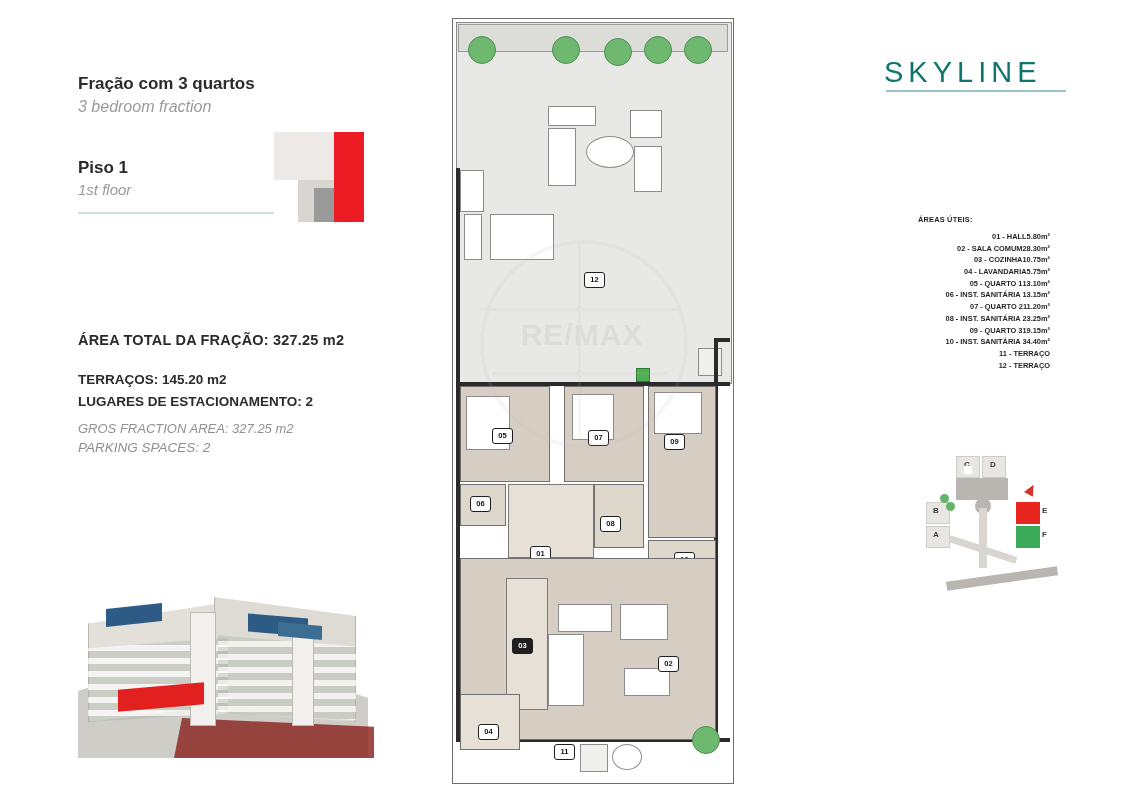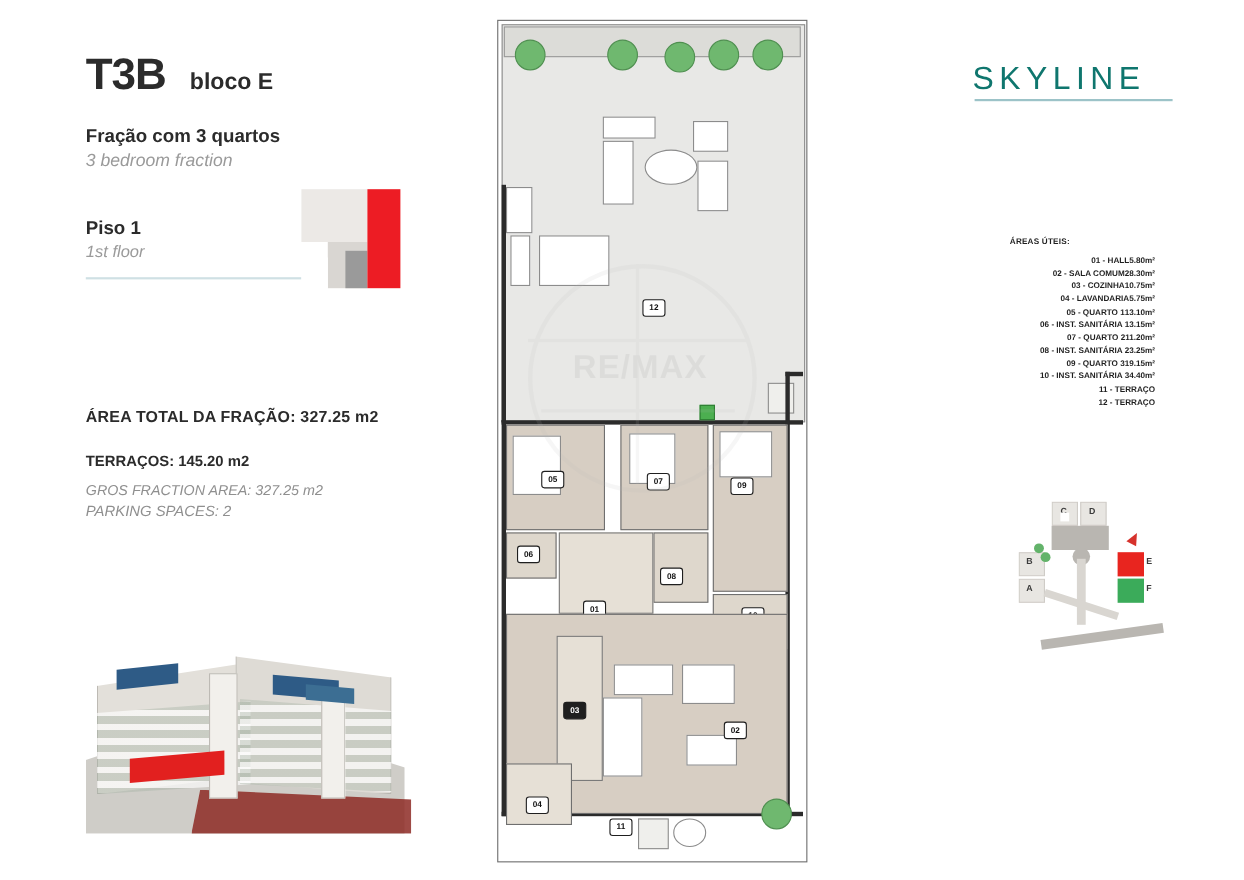--- a/index.html
+++ b/index.html
@@ -114,43 +114,40 @@
   .wm-h2{position:absolute;left:40px;top:142px;width:176px;height:3px;background:#b9b9b9;}
   .wm-v{position:absolute;left:126px;top:10px;width:3px;height:200px;background:#b9b9b9;}
   .wm-text{position:absolute;left:10px;top:88px;width:240px;text-align:center;font-size:30px;font-weight:700;color:#8d8d8d;letter-spacing:1px;}
 </style>
 </head>
 <body>
 
 <div class="sheet">
 
   <div class="left">
-    <div class="title-row">
-      <div class="t3b">T3B</div>
-      <div class="bloco">bloco E</div>
-    </div>
     <div class="fracao">Fração com 3 quartos</div>
     <div class="fracao-en">3 bedroom fraction</div>
 
     <div class="piso-wrap">
       <div class="piso">Piso 1</div>
       <div class="piso-en">1st floor</div>
       <div class="piso-line"></div>
       <div class="floorkey">
         <div class="fk-bg"></div>
         <div class="fk-grey1"></div>
         <div class="fk-grey2"></div>
         <div class="fk-white"></div>
         <div class="fk-red"></div>
       </div>
     </div>
 
     <div class="areas">
       <div class="area-total">ÁREA TOTAL DA FRAÇÃO: 327.25 m2</div>
       <div class="terr">TERRAÇOS: 145.20 m2</div>
+      <div class="terr" style="margin-top:2px">LUGARES DE ESTACIONAMENTO: 2</div>
       <div class="gros">GROS FRACTION AREA: 327.25 m2</div>
       <div class="terr-en" style="margin-top:2px">PARKING SPACES: 2</div>
     </div>
   </div>
 
   <div class="photo">
     <div class="ph-sky"></div>
     <div class="ph-ground"></div>
     <div class="ph-road"></div>
     <div class="ph-b1"></div>

